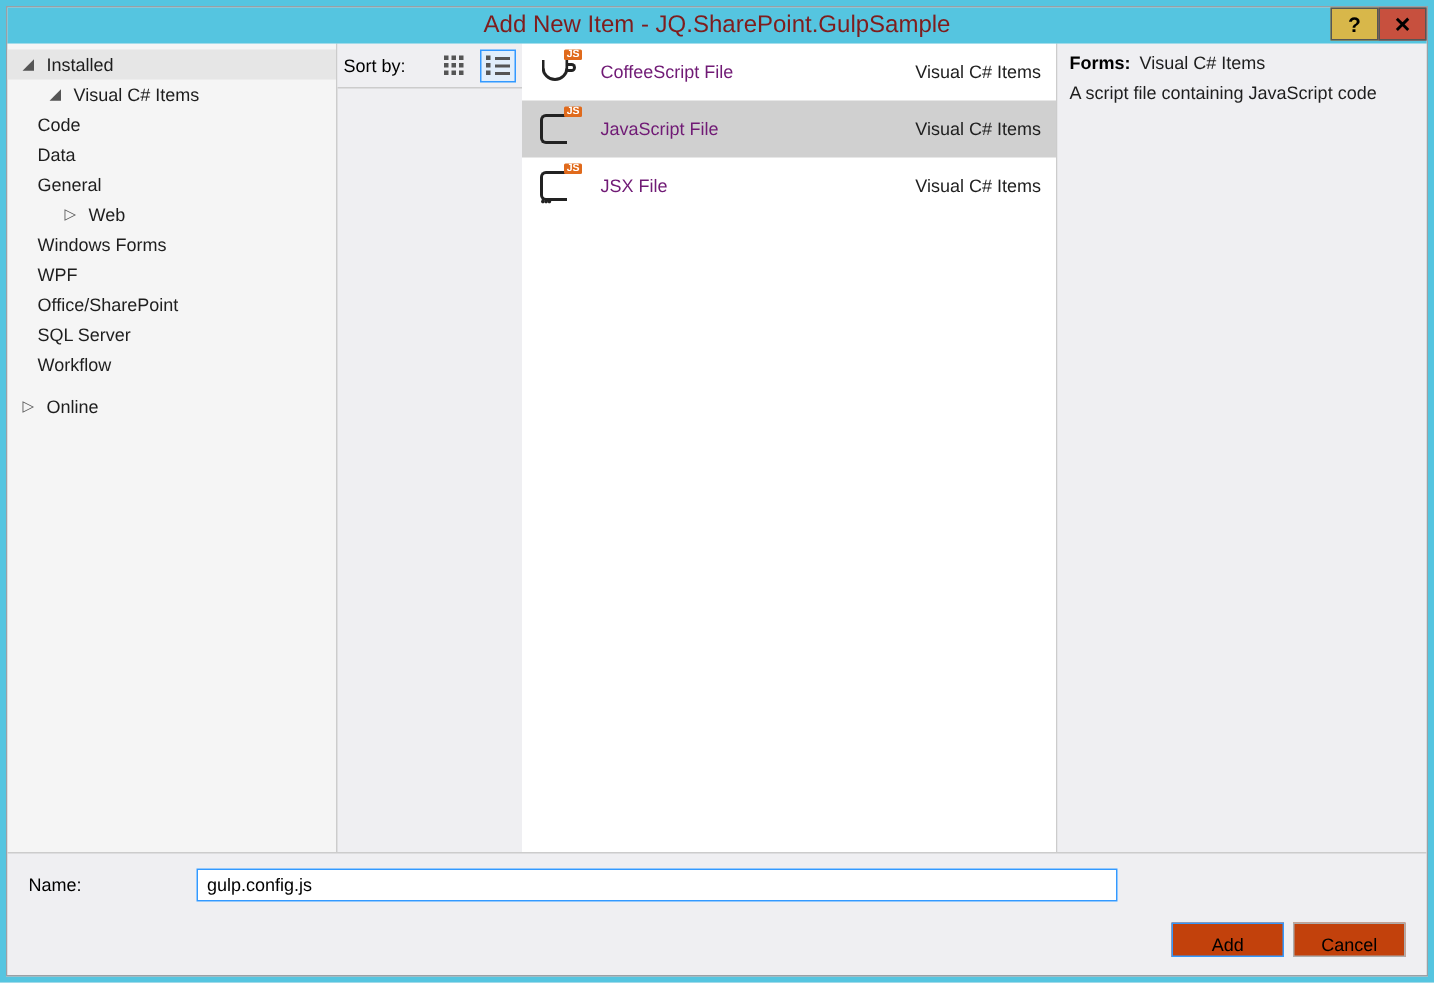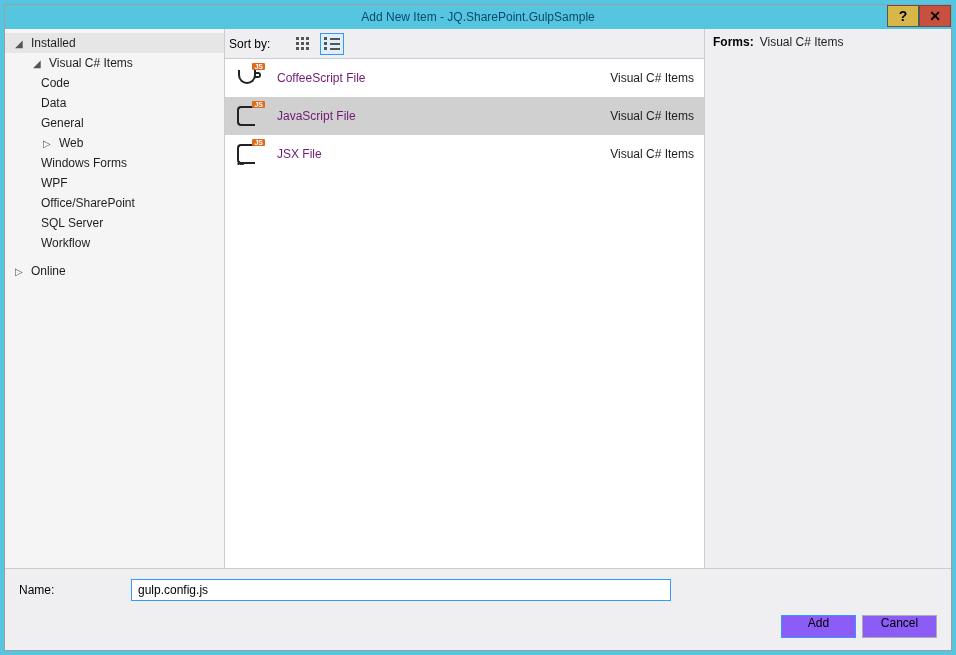--- a/index.html
+++ b/index.html
@@ -1,32 +1,32 @@
 <!DOCTYPE html>
 <html><head>
 <meta charset="utf-8">
 <style>
   * { box-sizing: border-box; font-family: "Segoe UI", Tahoma, sans-serif; font-size: 12px; }
   body { margin: 0; background: #55c5e0; padding: 4px; }
   .window { width: 948px; height: 647px; background: #efeff2; border: 1px solid #9aa0a5; display: flex; flex-direction: column; }
   .titlebar { height: 24px; background: #55c5e0; display: flex; align-items: center; justify-content: center; position: relative; }
-  .titlebar-text { color: #0c4a6e; font-size: 12px; }
+  .titlebar-text { color: #7f1d1d; font-size: 16px; }
   .titlebar-buttons { position: absolute; right: 0; top: 0; display: flex; height: 22px; }
   .tb-btn { width: 32px; display: flex; align-items: center; justify-content: center; border: 1px solid #555; font-weight: bold; font-size: 14px; }
   .tb-help { background: #d8b74a; }
   .tb-close { background: #c7503e; }
   .main { flex: 1; display: flex; min-height: 0; }
   .sidebar { width: 220px; background: #f5f5f5; border-right: 1px solid #ccc; padding-top: 4px; overflow-y: auto; }
   .sb-item { padding: 3px 6px 3px 18px; display: flex; align-items: center; gap: 6px; cursor: default; color: #1e1e1e; }
   .sb-item.header { padding-left: 10px; background: #e6e6e6; }
   .sb-item.level2 { padding-left: 28px; }
-  .sb-item.level3 { padding-left: 36px; }
+  .sb-item.level3 { padding-left: 20px; }
   .sb-item.selected { background: #cccccc; }
   .expander { width: 10px; font-size: 10px; color: #555; }
-  .center { flex: 1; display: flex; flex-direction: column; border-right: 1px solid #ccc; }
+  .center { flex: 1; display: flex; flex-direction: row; border-right: 1px solid #ccc; }
   .toolbar { height: 30px; display: flex; align-items: center; gap: 6px; padding: 0 4px; border-bottom: 1px solid #ccc; background: #efeff2; }
   .sortlabel { padding-right: 2px; }
   .sortselect { width: 150px; height: 22px; border: 1px solid #aaa; background: #fff; padding: 0 18px 0 6px; display: flex; align-items: center; position: relative; }
   .sortselect::after { content: "▾"; position: absolute; right: 4px; color: #555; font-size: 10px; }
   .view-btn { width: 24px; height: 22px; border: 1px solid transparent; display: flex; align-items: center; justify-content: center; }
   .view-btn.active { border: 1px solid #3399ff; background: #e1eefb; }
   .item-list { flex: 1; background: #fff; }
   .item-row { height: 38px; display: flex; align-items: center; padding: 0 10px; gap: 14px; }
   .item-row.selected { background: #d0d0d0; }
   .item-icon { width: 28px; height: 28px; position: relative; }
@@ -36,23 +36,23 @@
   .searchbox { height: 24px; border: 1px solid #3399ff; background: #fff; display: flex; align-items: center; padding: 0 4px; margin-bottom: 8px; }
   .searchbox input { flex: 1; border: none; outline: none; font-size: 12px; background: transparent; }
   .search-x { color: #3399ff; font-size: 14px; padding: 0 4px; cursor: default; }
   .search-dd { color: #555; font-size: 9px; padding-left: 2px; }
   .detail-row { display: flex; gap: 6px; margin-bottom: 6px; }
   .detail-label { font-weight: bold; }
   .detail-text { color: #1e1e1e; }
   .footer { padding: 10px 14px 12px 14px; border-top: 1px solid #ccc; background: #efeff2; }
   .name-row { display: flex; align-items: center; gap: 12px; margin-bottom: 14px; }
   .name-label { width: 100px; }
-  .name-input { width: 540px; height: 22px; border: 1px solid #3399ff; outline: none; padding: 0 6px; font-size: 12px; }
+  .name-input { width: 614px; height: 22px; border: 1px solid #3399ff; outline: none; padding: 0 6px; font-size: 12px; }
   .btn-row { display: flex; justify-content: flex-end; gap: 6px; }
-  .dlg-btn { width: 75px; height: 23px; border: 1px solid #adadad; background: #8b5cf6; display: flex; align-items: flex-start; justify-content: center; cursor: default; }
+  .dlg-btn { width: 75px; height: 23px; border: 1px solid #adadad; background: #c2410c; display: flex; align-items: flex-end; justify-content: center; cursor: default; }
   .dlg-btn.primary { border: 1px solid #3399ff; }
   
   .js-bracket { position: absolute; left: 2px; top: 4px; width: 18px; height: 20px; border: 2.5px solid #222; border-right: none; border-radius: 4px 0 0 4px; }
   .js-bracket::after { content: ""; position: absolute; right: -4px; top: -2.5px; width: 6px; height: 2.5px; background: #222; }
   .js-badge { position: absolute; right: -2px; top: -1px; background: #e06a1c; color: #fff; font-size: 7px; font-weight: bold; padding: 0 2px; border-radius: 1px; }
   .coffee-cup { position: absolute; left: 3px; top: 6px; width: 18px; height: 14px; border: 2.5px solid #222; border-top: none; border-radius: 0 0 10px 10px; }
   .coffee-handle { position: absolute; right: -7px; top: 2px; width: 6px; height: 6px; border: 2px solid #222; border-left: none; border-radius: 0 6px 6px 0; }
   .jsx-dots { position: absolute; left: 2px; bottom: -1px; font-size: 9px; color: #222; letter-spacing: -1px; }
   .grid-ic { display: grid; grid-template-columns: 3px 3px 3px; grid-template-rows: 3px 3px 3px; gap: 2px; }
   .grid-ic span { background: #555; }
@@ -184,20 +184,21 @@
           <span class="item-cat">Visual C# Items</span>
         </div>
       </div>
     </div>
 
     <div class="details">
       <div class="detail-row">
         <span class="detail-label">Forms:</span>
         <span class="detail-text">Visual C# Items</span>
       </div>
+      <div class="detail-text">A script file containing JavaScript code</div>
     </div>
 
   </div>
 
   <div class="footer">
     <div class="name-row">
       <span class="name-label">Name:</span>
       <input class="name-input" value="gulp.config.js" style="">
     </div>
     <div class="btn-row">

